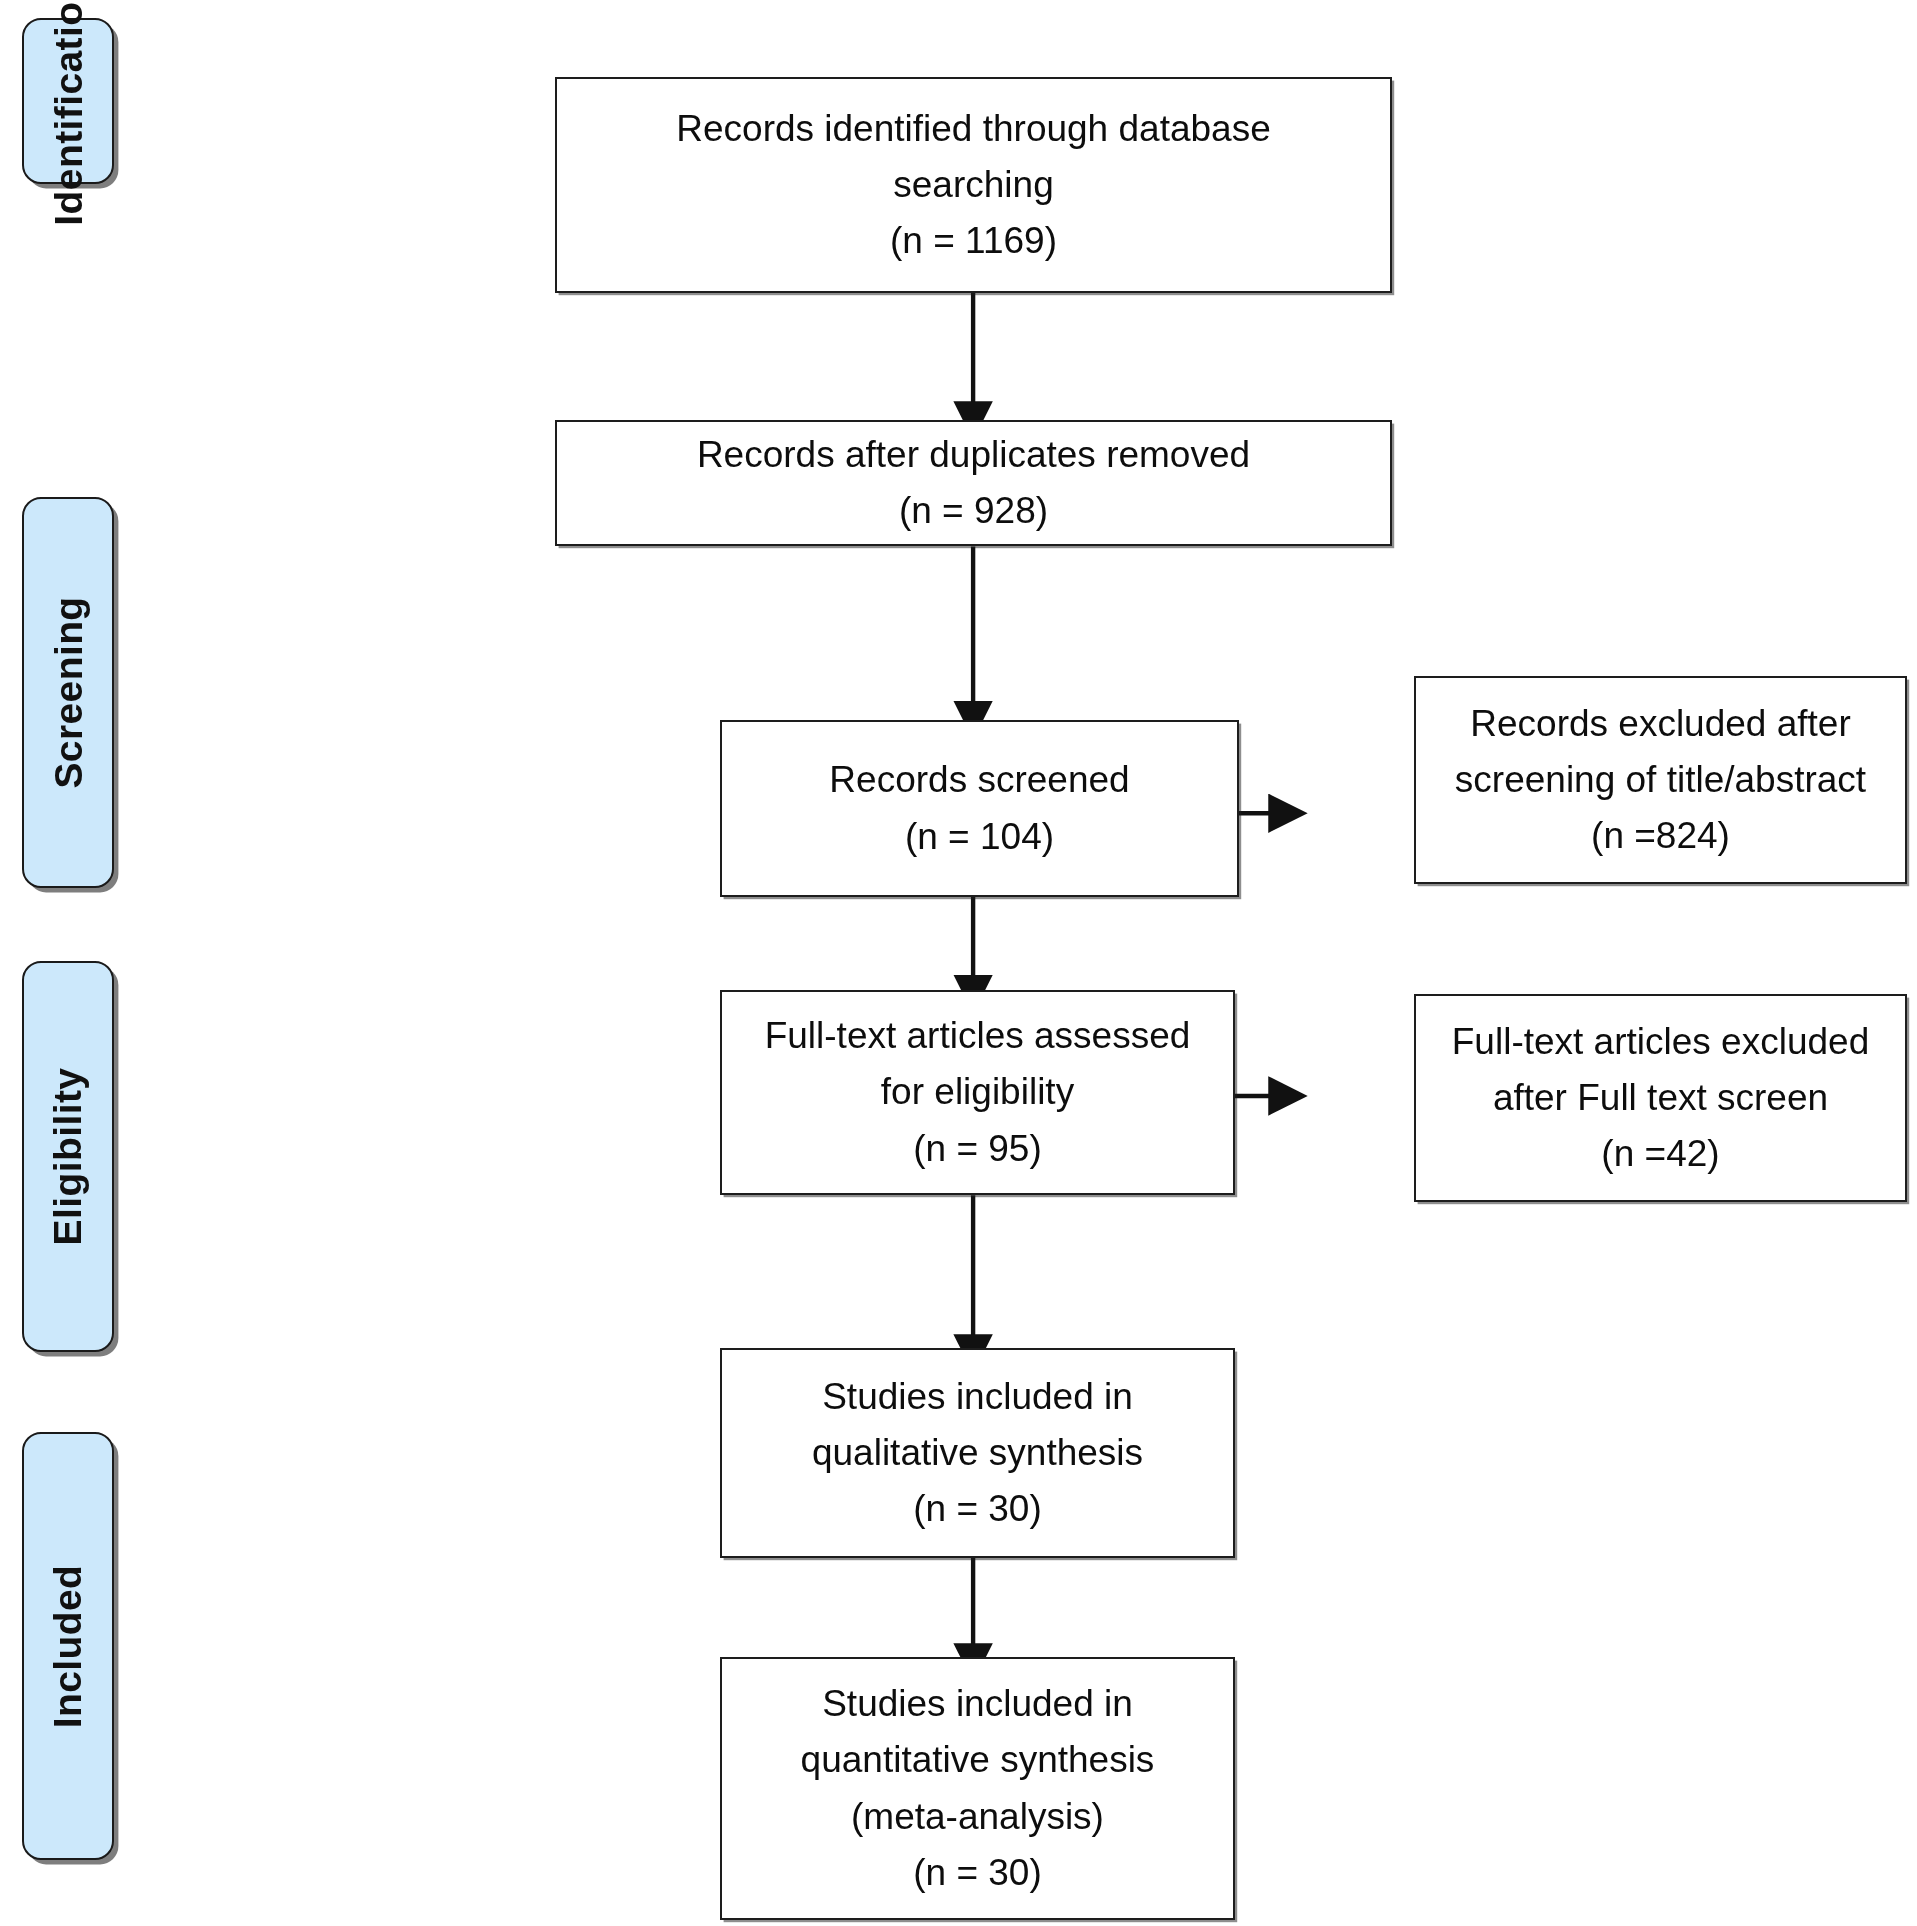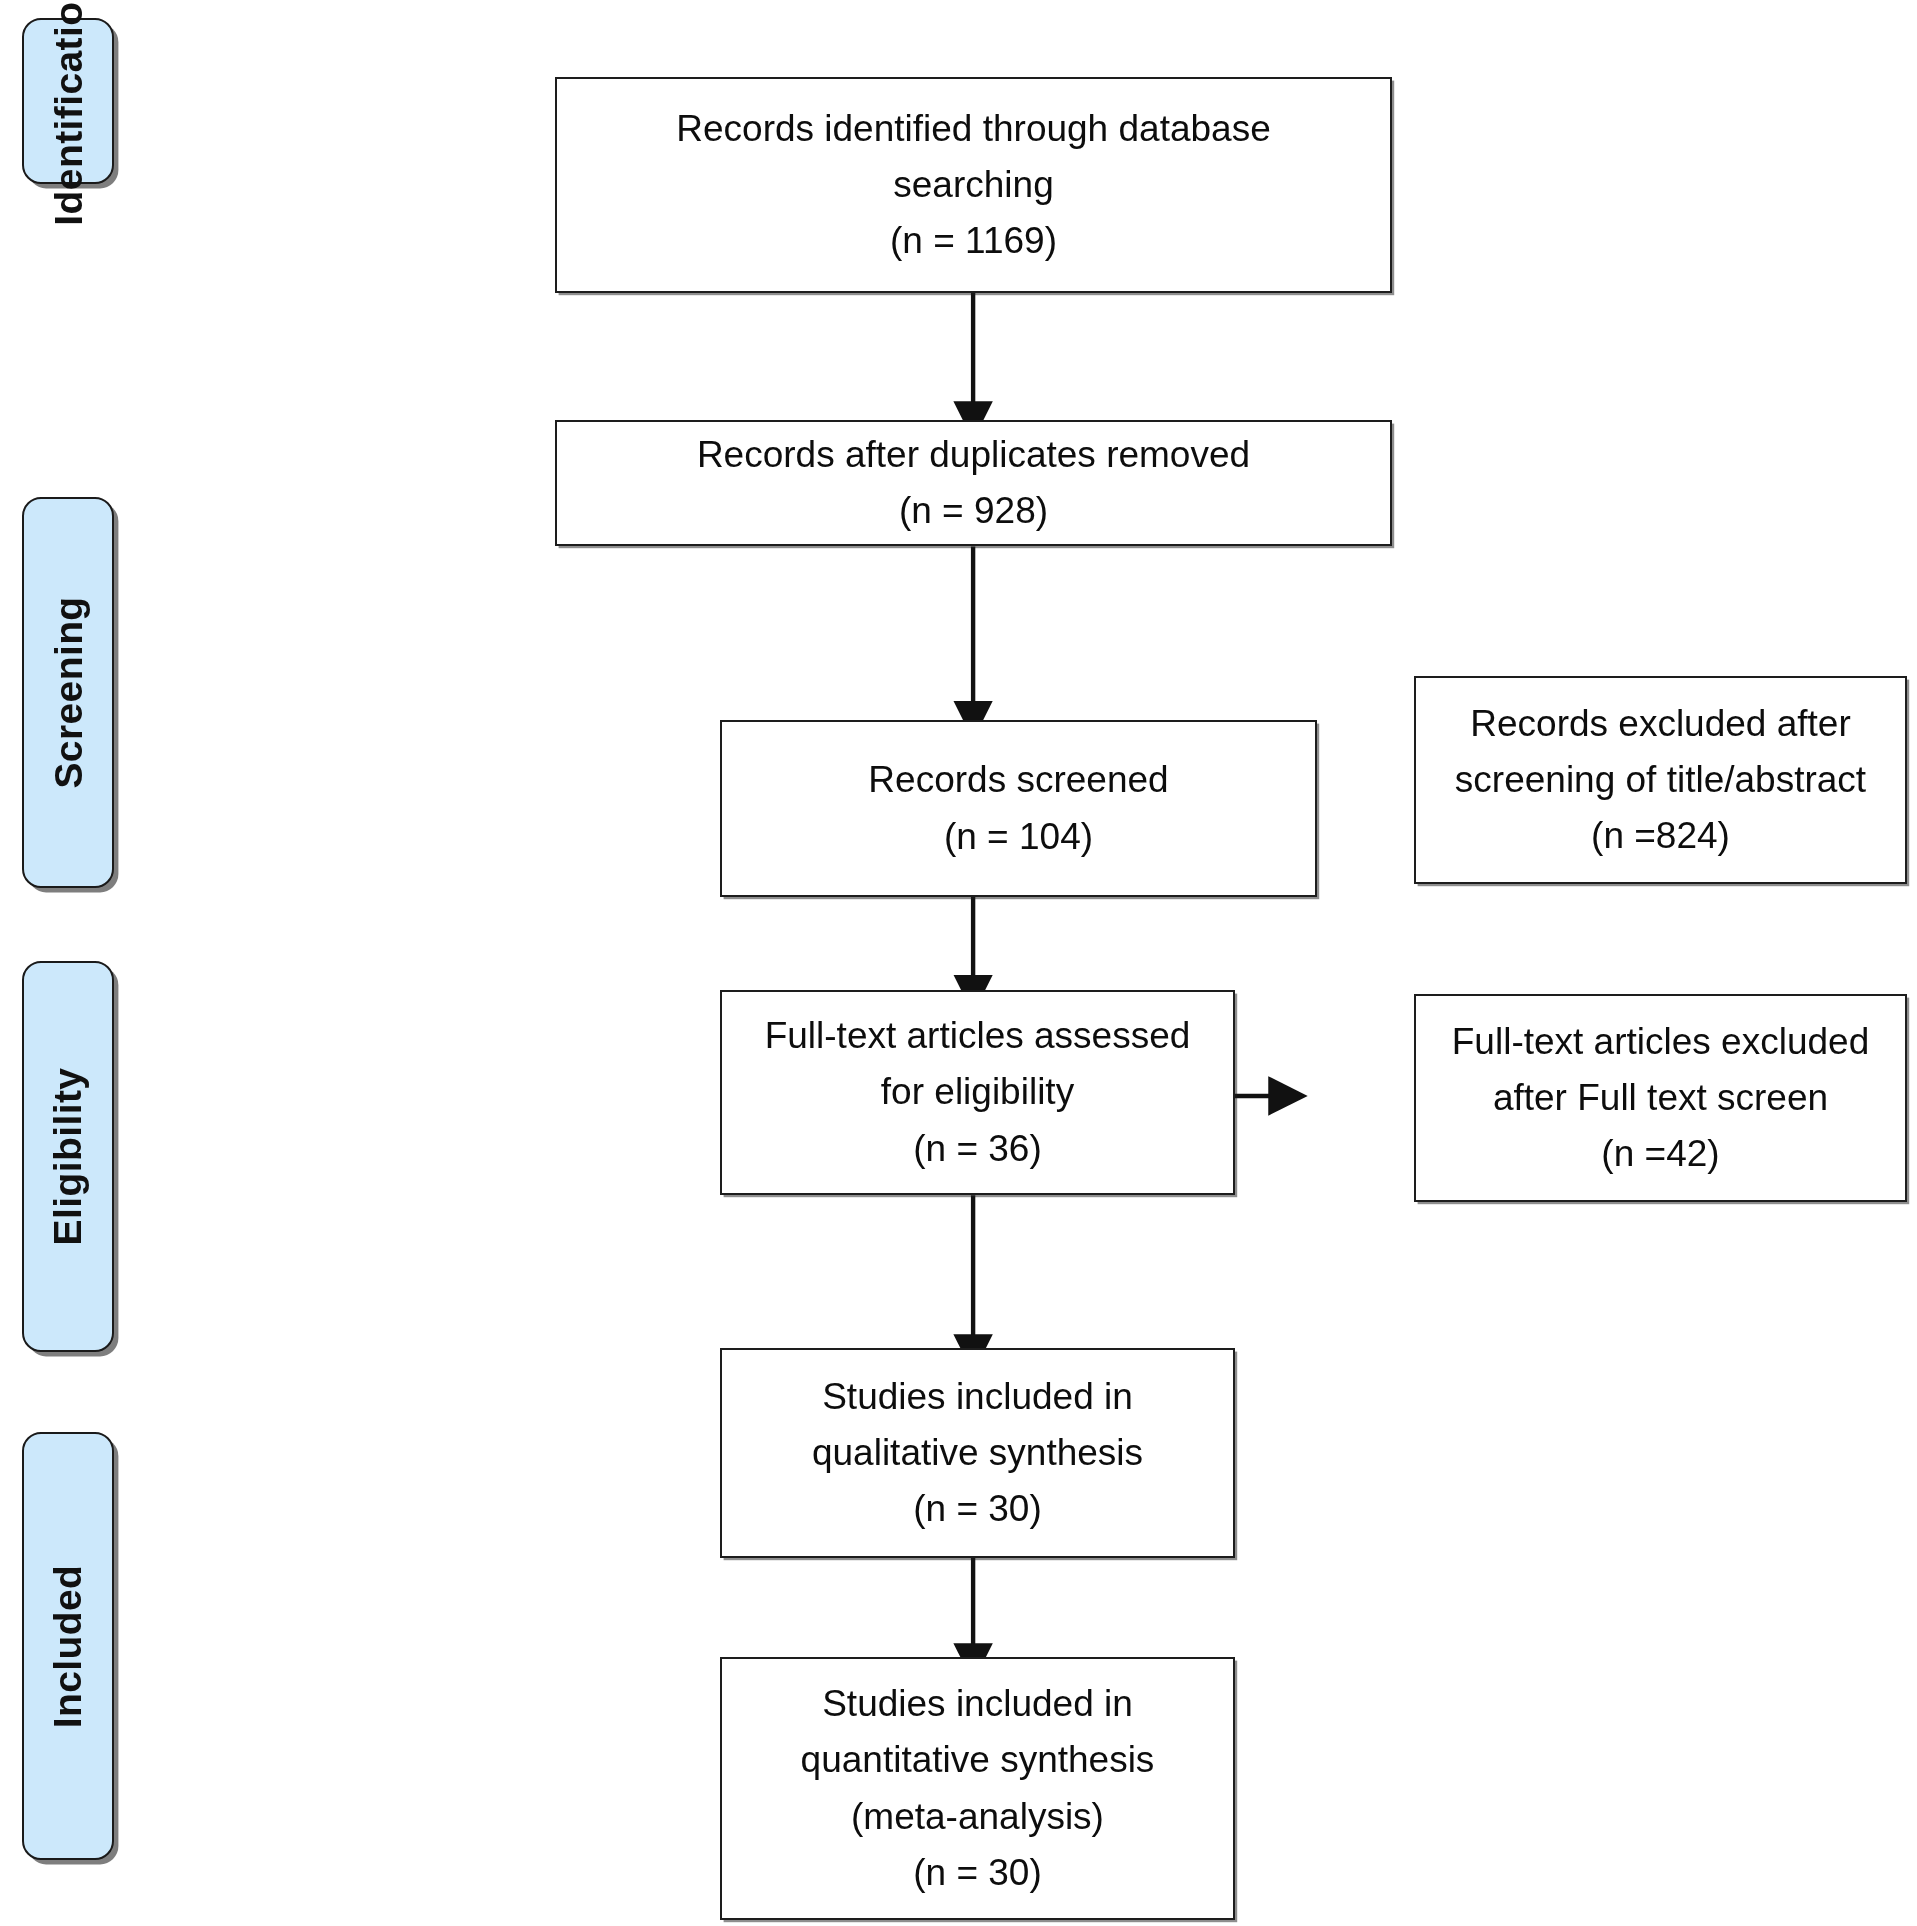--- a/index.html
+++ b/index.html
@@ -114,35 +114,35 @@
     <span class="flow-box-text">Records identified through database
 searching
 (n =  1169)</span>
   </div>
 
   <div class="flow-box" style="left:555px; top:420px; width:837px; height:126px;align-items:center;">
     <span class="flow-box-text">Records after duplicates removed
 (n = 928)</span>
   </div>
 
-  <div class="flow-box" style="left:720px; top:720px; width:597px; height:177px;">
+  <div class="flow-box" style="left:720px; top:720px; width:519px; height:177px;">
     <span class="flow-box-text">Records screened
 (n = 104)</span>
   </div>
 
   <div class="flow-box" style="left:1414px; top:676px; width:493px; height:208px;">
     <span class="flow-box-text">Records excluded after
 screening of title/abstract
 (n =824)</span>
   </div>
 
   <div class="flow-box" style="left:720px; top:990px; width:515px; height:205px;">
     <span class="flow-box-text">Full-text articles assessed
 for eligibility
-(n = 36)</span>
+(n = 95)</span>
   </div>
 
   <div class="flow-box" style="left:1414px; top:994px; width:493px; height:208px;">
     <span class="flow-box-text">Full-text articles excluded
 after Full text screen
 (n =42)</span>
   </div>
 
   <div class="flow-box" style="left:720px; top:1348px; width:515px; height:210px;">
     <span class="flow-box-text">Studies included in

